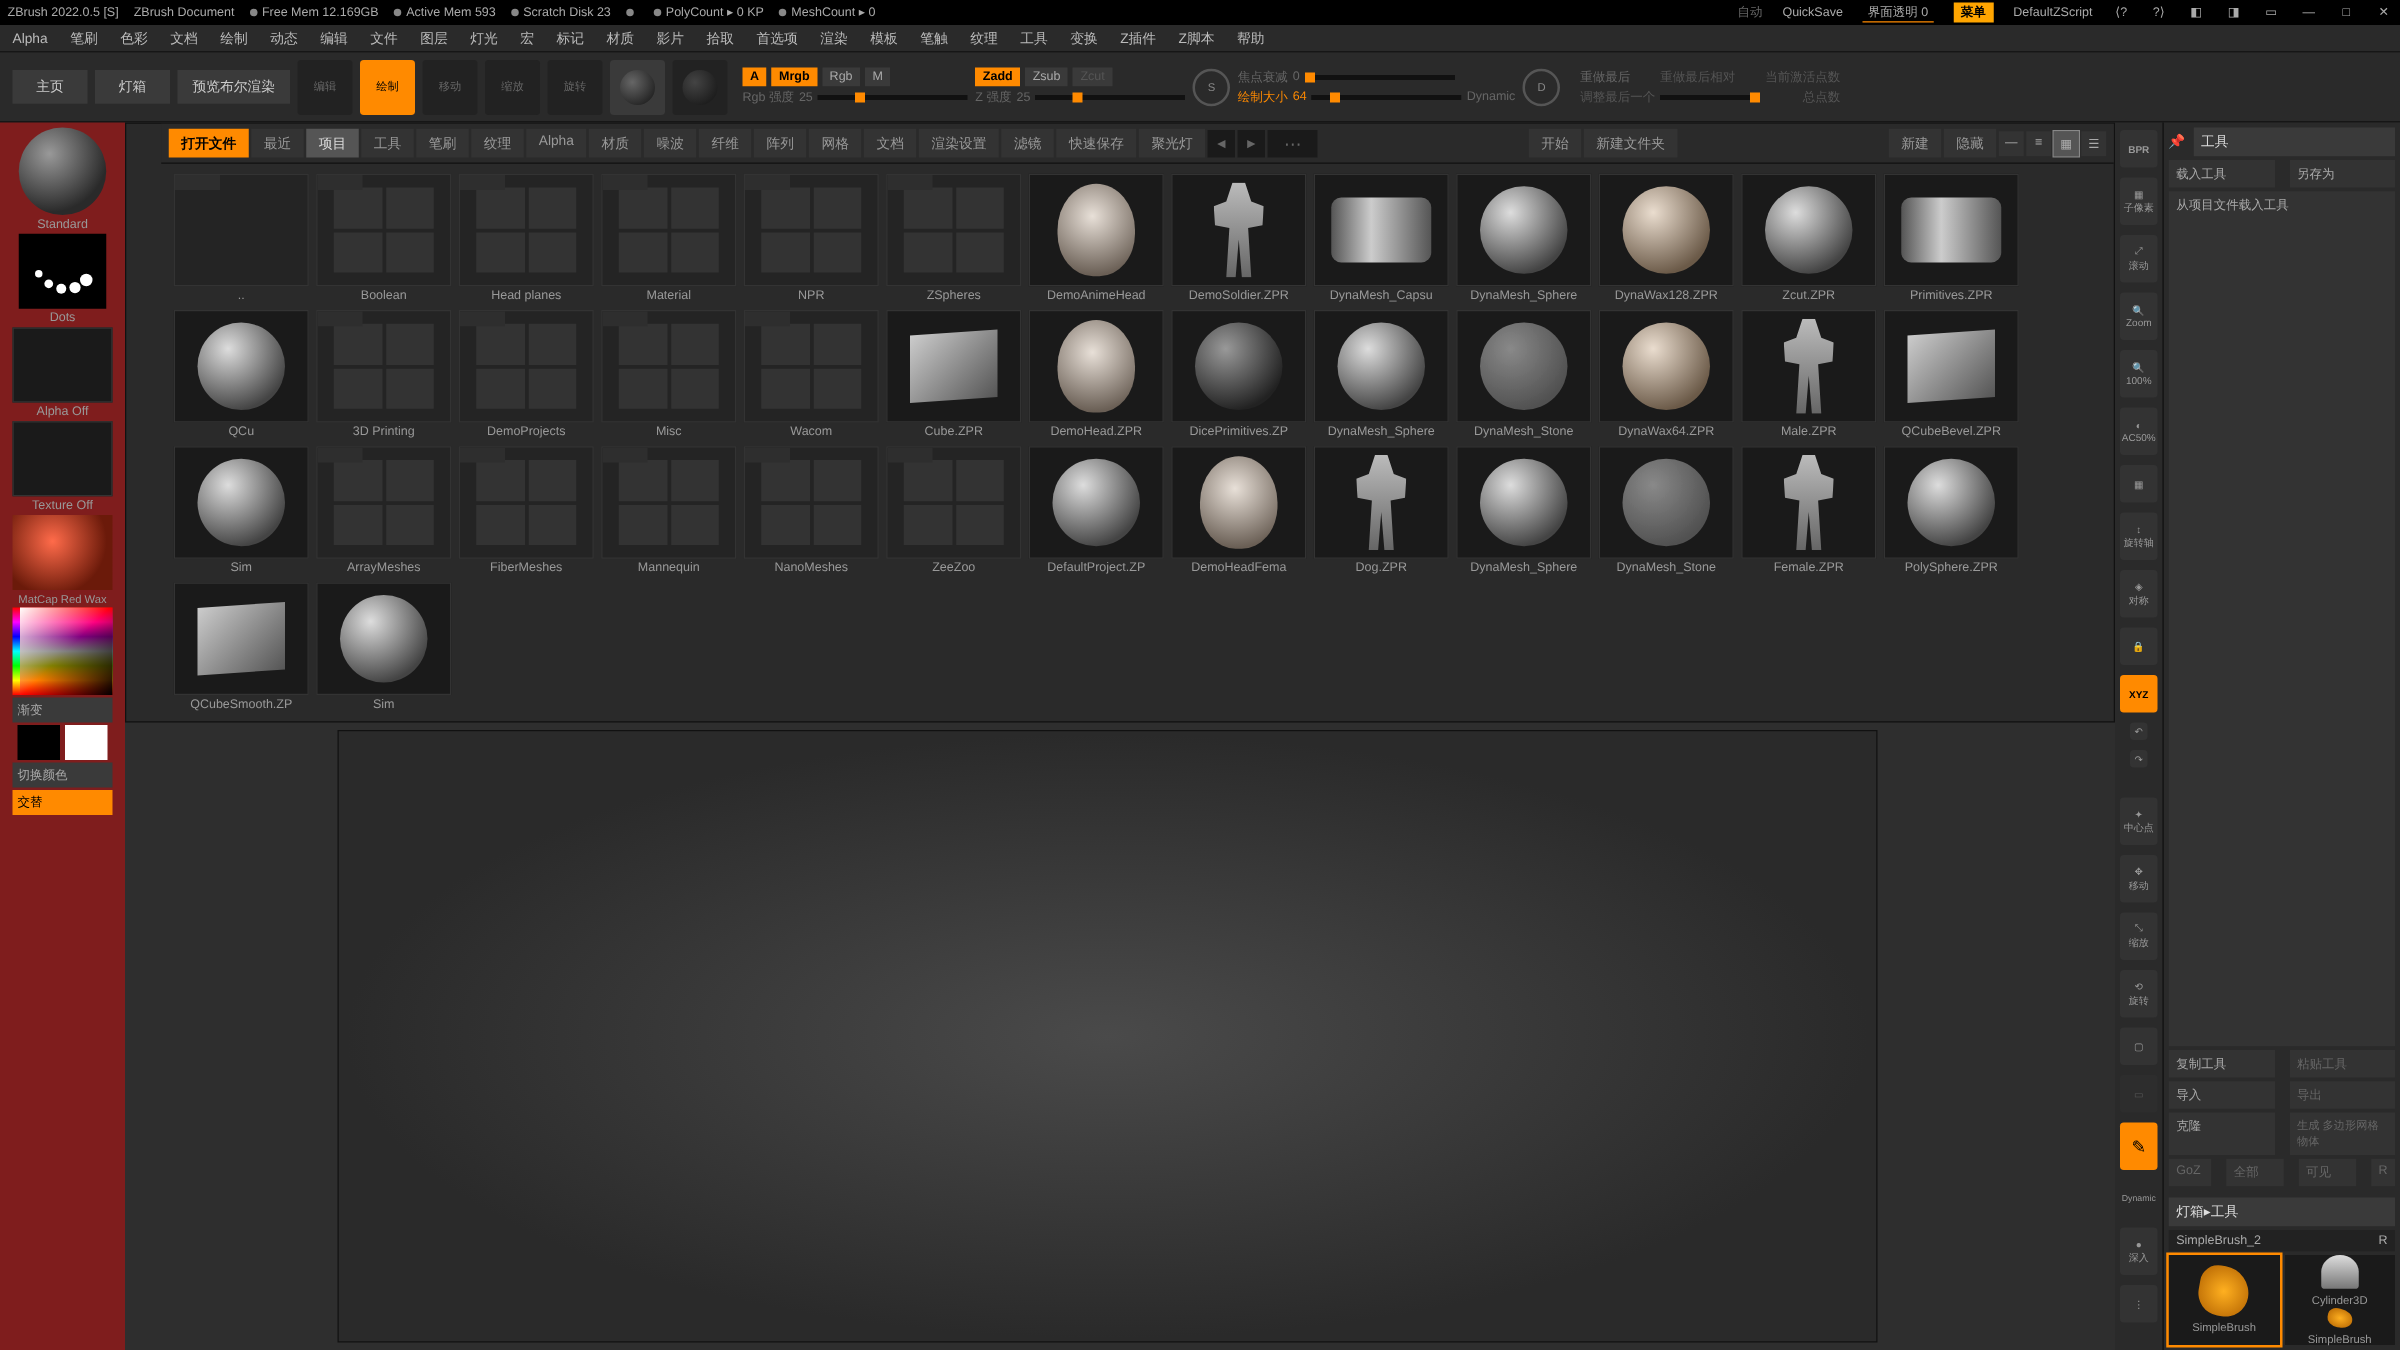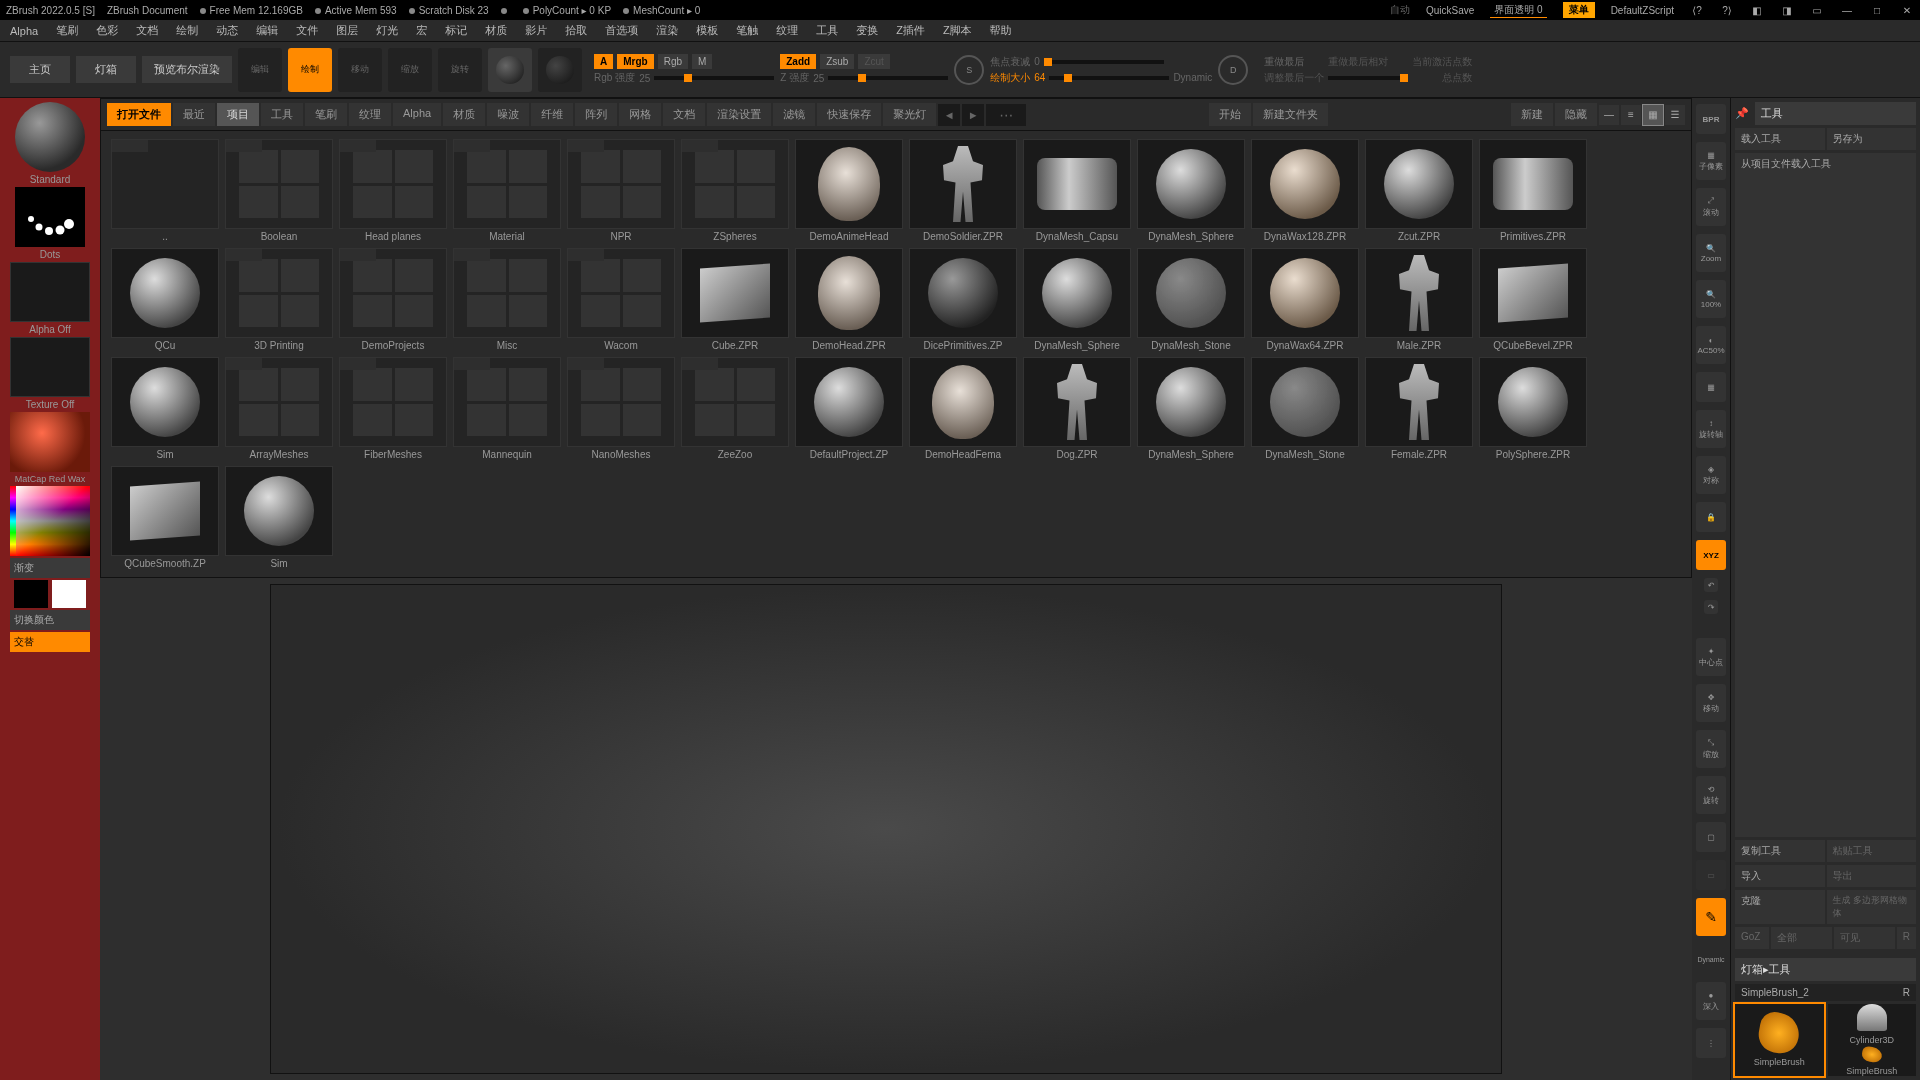--- a/index.html
+++ b/index.html
@@ -44,21 +44,21 @@
   .leftpanel .colorpick{width:80px;height:70px;background:linear-gradient(to bottom,red,#f0f,#00f,#0ff,#0f0,#ff0,red);position:relative;}
   .leftpanel .colorpick::before{content:"";position:absolute;left:6px;top:0;right:0;bottom:0;background:linear-gradient(135deg,#fff,rgba(255,0,0,.5) 50%,#000);}
   .leftpanel .swatches{display:flex;gap:4px;}
   .leftpanel .sw{width:34px;height:28px;}
   .leftpanel .mini{background:#3a3a3a;width:80px;padding:3px 4px;font-size:10px;text-align:left;}
   .leftpanel .mini.orange{background:#ff8a00;color:#000;}
 
   .center { flex: 1; background: #2e2e2e; display:flex;flex-direction:column;}
 
   
-  .browser{background:#2a2a2a;border:1px solid #111;margin:0;}
+  .browser{background:#2a2a2a;border:1px solid #111;margin:0;padding-left:28px;}
   .browser-tabs{display:flex;align-items:center;gap:2px;padding:4px 6px;background:#2a2a2a;border-bottom:1px solid #111;}
   .browser-tabs .tab{padding:4px 10px;background:#333;font-size:11px;cursor:pointer;color:#999;}
   .browser-tabs .tab.active{background:#ff8a00;color:#000;font-weight:bold;}
   .browser-tabs .tab.sel{background:#555;color:#ddd;}
   .browser-tabs .spacer{flex:1;}
   .browser-tabs .nav{width:22px;height:22px;background:#1a1a1a;display:flex;align-items:center;justify-content:center;cursor:pointer;color:#666;}
   .browser-tabs .viewbtn{width:20px;height:20px;background:#333;display:flex;align-items:center;justify-content:center;cursor:pointer;font-size:10px;}
   .browser-tabs .viewbtn.active{background:#555;outline:1px solid #888;}
 
   .grid{display:flex;flex-wrap:wrap;gap:6px;padding:8px 10px;align-content:flex-start;}
@@ -83,21 +83,21 @@
   
   .rightstrip{width:38px;background:#2a2a2a;display:flex;flex-direction:column;align-items:center;padding:6px 2px;gap:8px;}
   .rightstrip .rb{width:30px;height:30px;background:#333;display:flex;align-items:center;justify-content:center;cursor:pointer;color:#999;font-size:8px;border-radius:3px;text-align:center;}
   .rightstrip .rb.orange{background:#ff8a00;color:#000;}
   .rightstrip .divider{height:8px;}
   .rightstrip .rb.tall{height:38px;flex-direction:column;gap:1px;}
 
   
   .rightpanel{width:190px;background:#2a2a2a;border-left:1px solid #111;display:flex;flex-direction:column;padding:4px;gap:3px;}
   .rightpanel .hdr{background:#3a3a3a;padding:4px 6px;font-size:11px;color:#ddd;}
-  .rightpanel .row{display:flex;gap:2px;}
+  .rightpanel .row{display:flex;gap:12px;}
   .rightpanel .cell{flex:1;background:#333;padding:4px 6px;font-size:10px;cursor:pointer;color:#aaa;}
   .rightpanel .cell.dim{color:#666;}
   .rightpanel .field{background:#222;padding:3px 6px;display:flex;justify-content:space-between;font-size:10px;}
   .rightpanel .toolthumbs{display:flex;gap:4px;}
   .rightpanel .toolthumbs .tt{flex:1;height:72px;background:#1a1a1a;display:flex;flex-direction:column;align-items:center;justify-content:center;gap:4px;cursor:pointer;}
   .rightpanel .toolthumbs .tt.active{outline:2px solid #ff8a00;}
   .rightpanel .toolthumbs .tt .s-shape{width:40px;height:40px;background:radial-gradient(#ffb020,#b06000);border-radius:40% 60% 50% 50%;transform:rotate(10deg);}
   .rightpanel .toolthumbs .tt .cyl3{width:30px;height:36px;background:linear-gradient(#ddd,#777);border-radius:50% 50% 10% 10%;}
   .rightpanel .toolthumbs .tt .lbl2{font-size:9px;color:#999;}
 </style>

